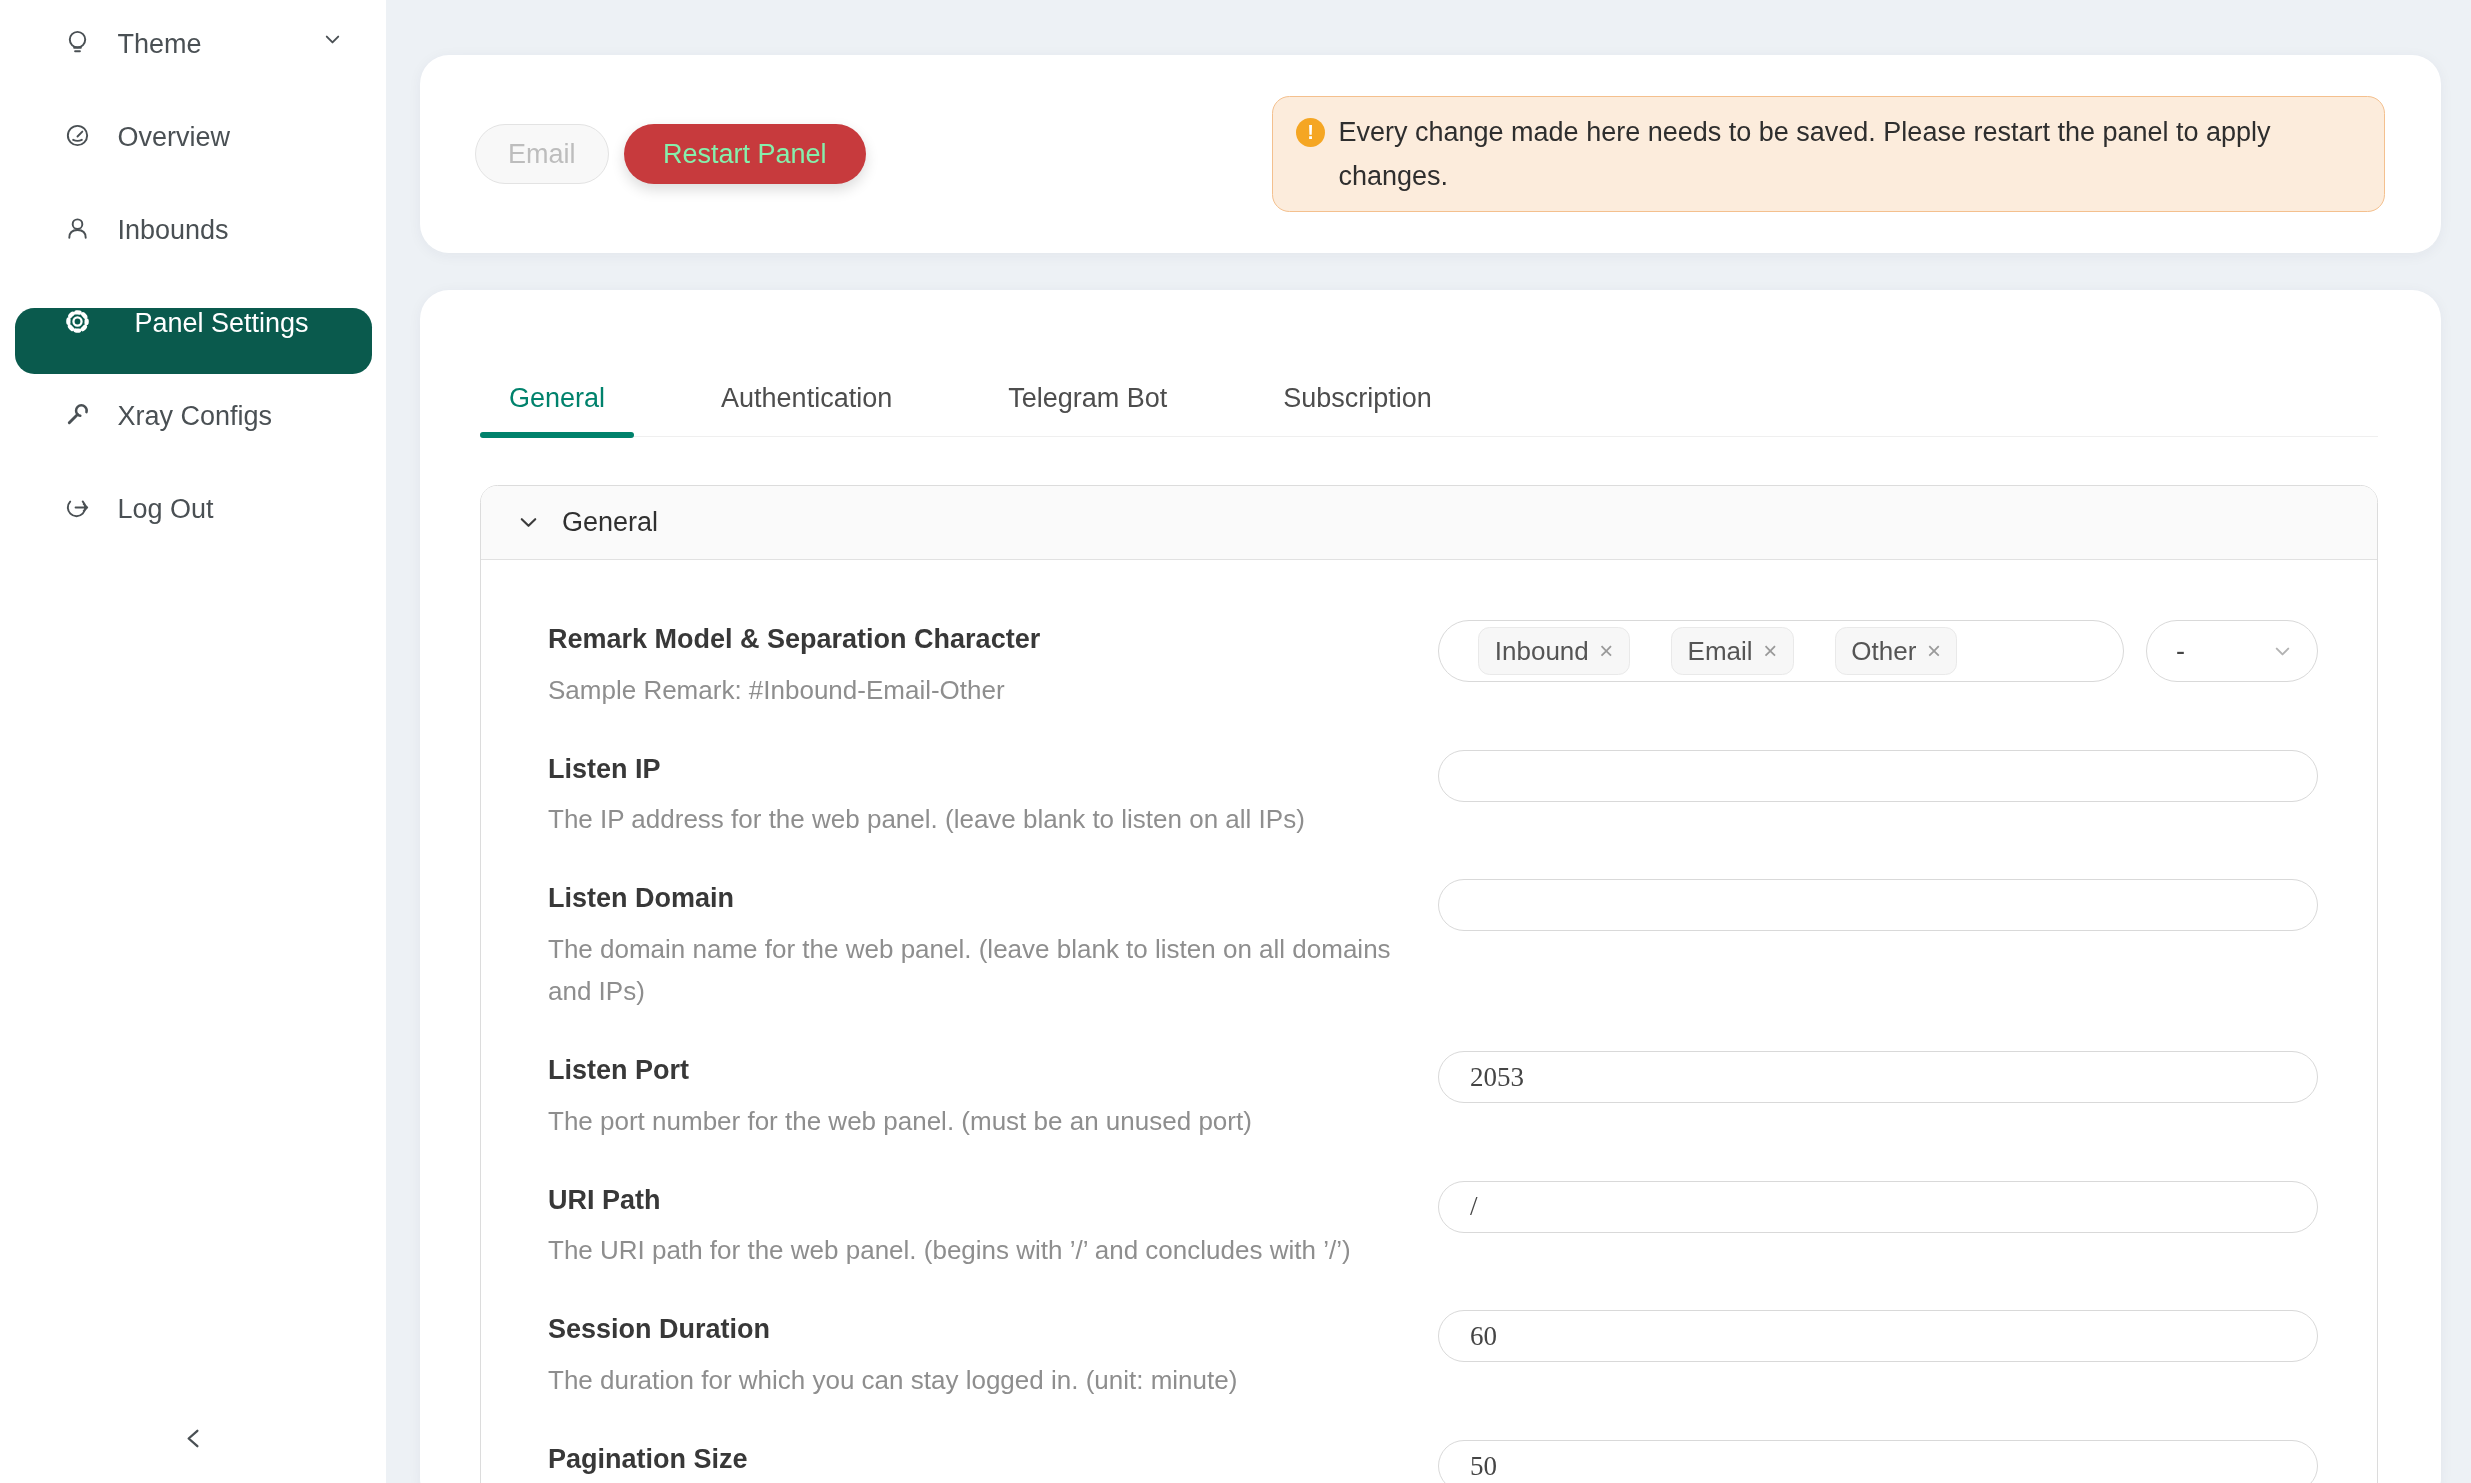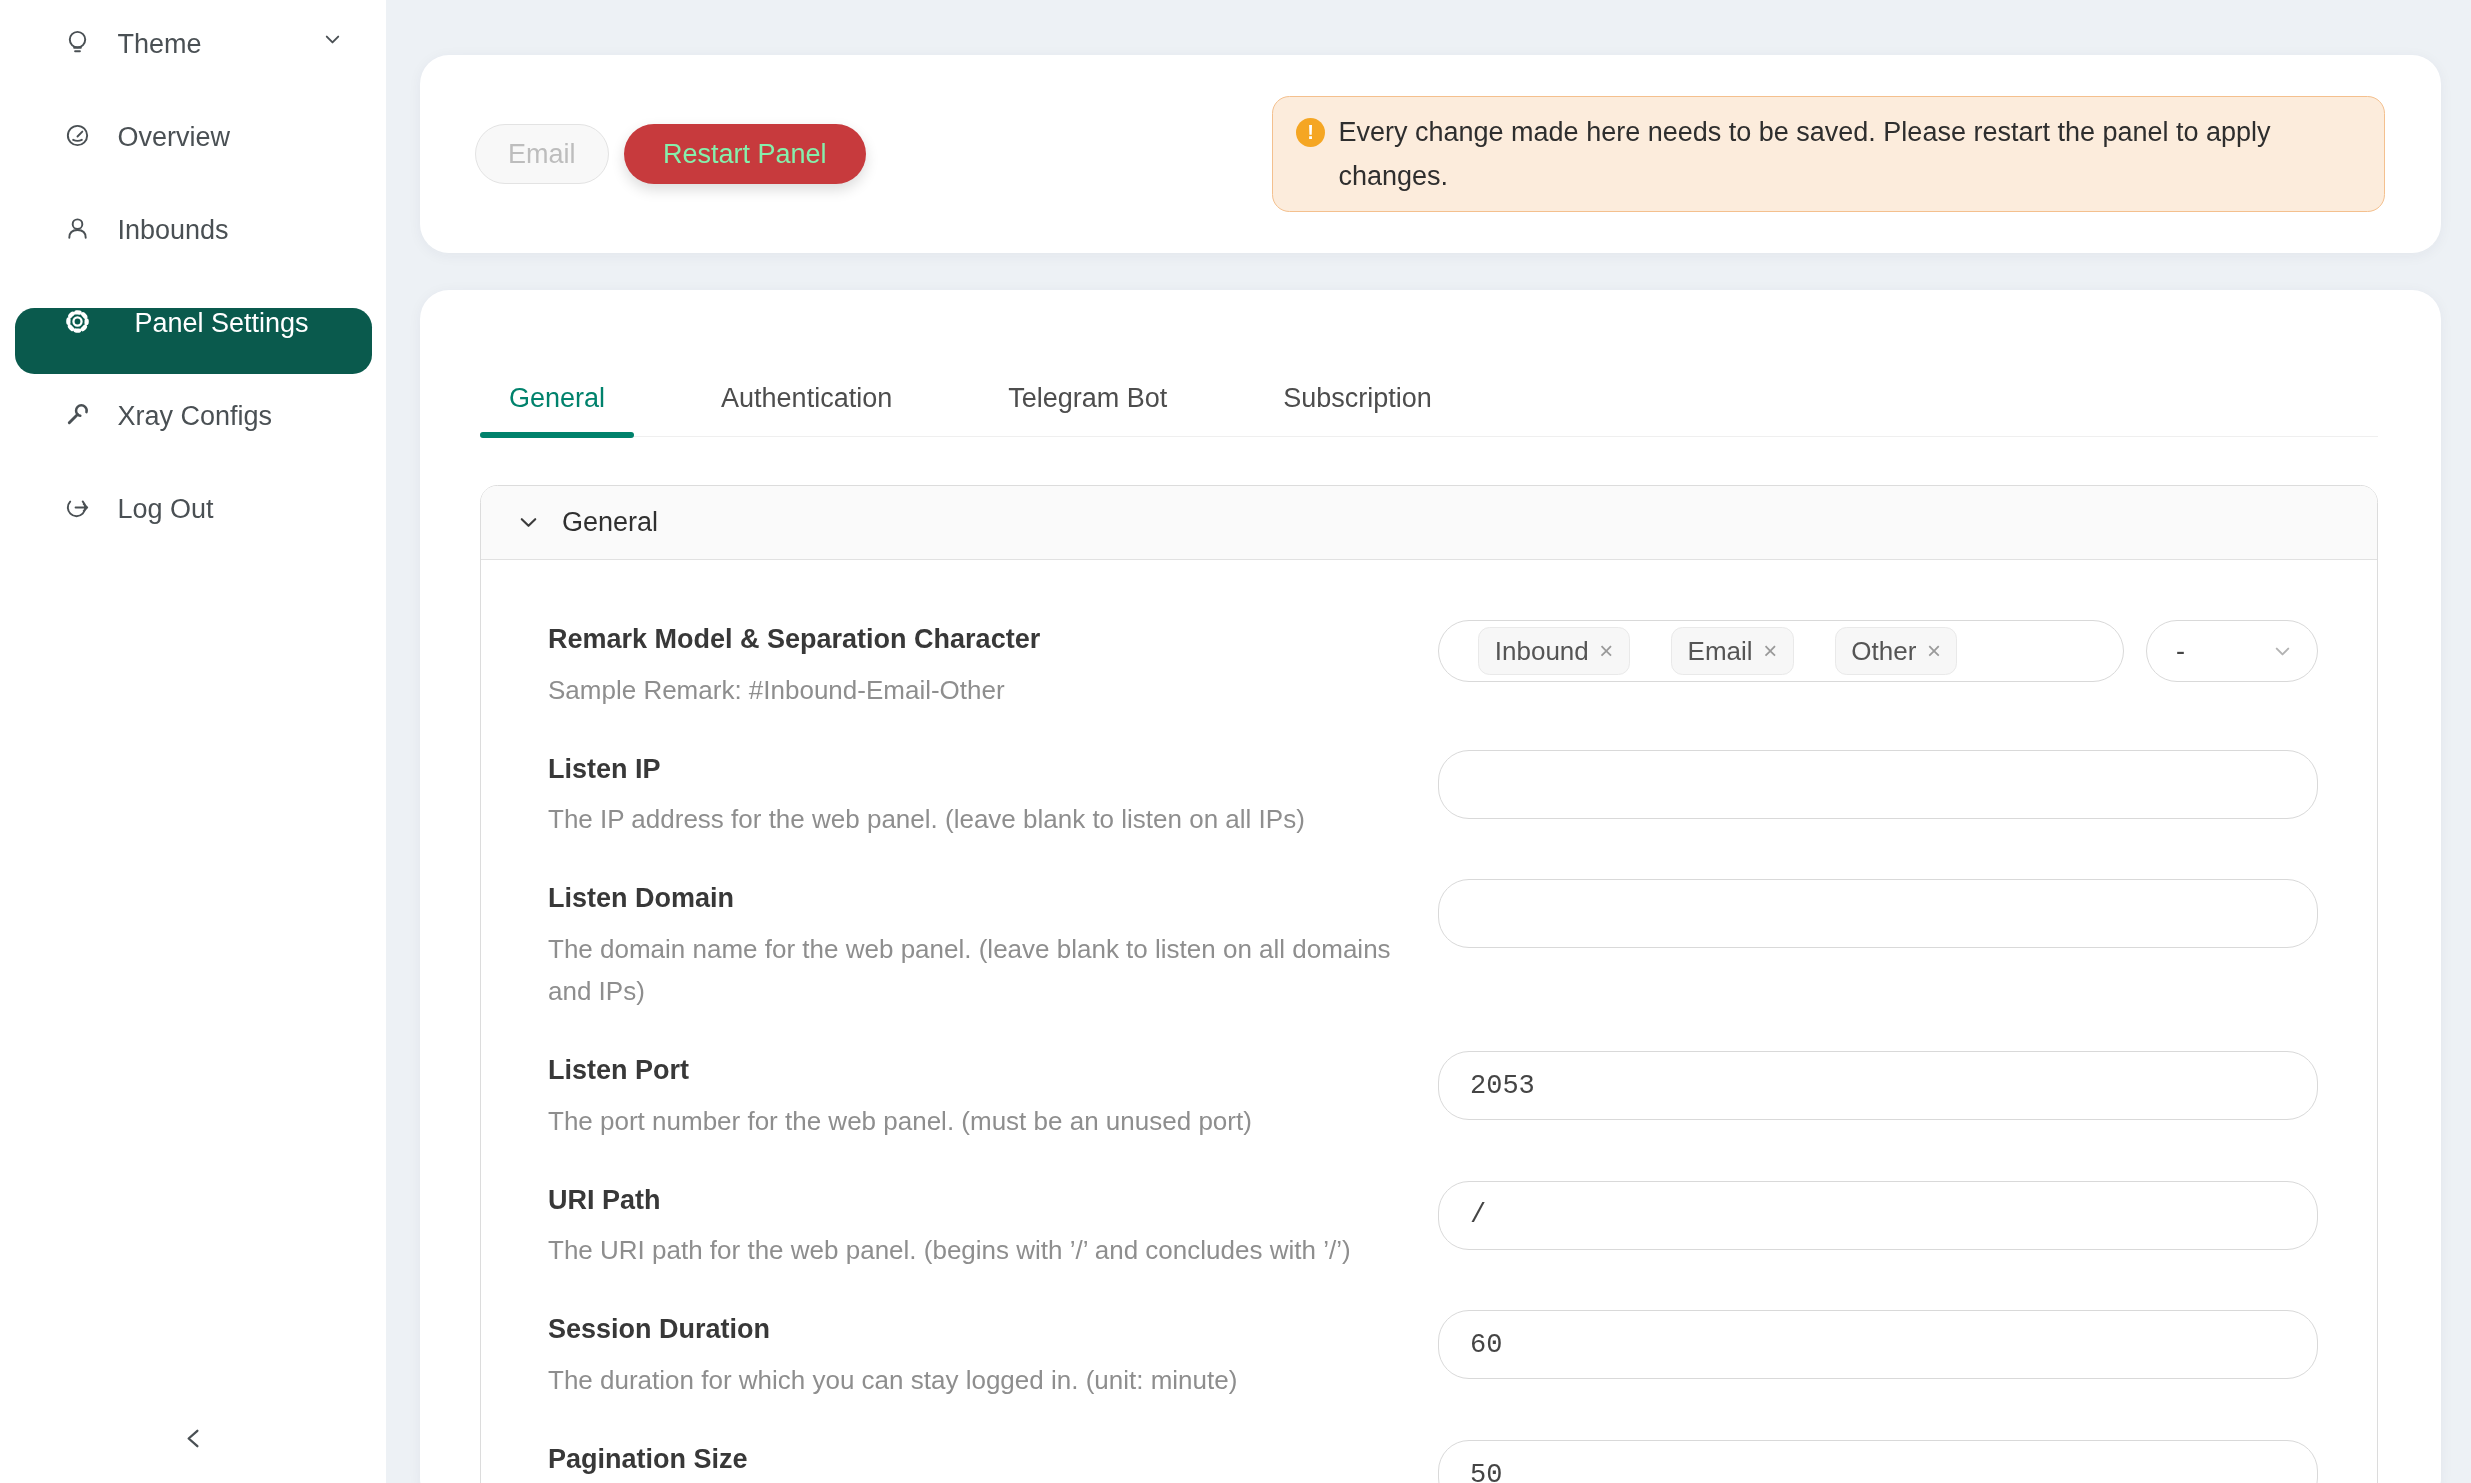--- a/index.html
+++ b/index.html
@@ -85,23 +85,23 @@
   .collapse-header svg{stroke:#3c3c3c;fill:none;stroke-width:2.2;stroke-linecap:round;stroke-linejoin:round;margin-right:21px;}
   .collapse-body{padding:60px 59px 29px 67px;}
 
   .frow{display:flex;align-items:flex-start;margin-bottom:39px;}
   .frow-left{width:890px;flex-shrink:0;}
   .flabel{font-size:27px;font-weight:bold;color:#383838;line-height:39px;}
   .fdesc{font-size:26px;color:#8e8e8e;line-height:42px;margin-top:9.7px;}
   .fdesc .italic{}
   .frow-right{flex:1;display:flex;align-items:flex-start;}
   .f-input{
-    width:100%;height:69px;box-sizing:border-box;background:#fff;
+    width:100%;height:52px;box-sizing:border-box;background:#fff;
     border:1.9px solid #d9d9d9;border-radius:31px;padding:12px 31px;
-    font-size:27px;color:#454545;font-family:Liberation Mono, monospace;outline:none;
+    font-size:27px;color:#454545;font-family:Liberation Serif, serif;outline:none;
   }
   .tagbox{
     width:686px;height:62px;box-sizing:border-box;flex-shrink:0;
     border:1.9px solid #d9d9d9;border-radius:31px;background:#fff;
     display:flex;align-items:center;padding:0 15.4px;gap:17.4px;
   }
   .tag{
     height:48px;background:#f7f7f7;border:1.9px solid #e9e9e9;border-radius:11.6px;
     display:inline-flex;align-items:center;padding:0 15.4px;font-size:26px;color:#555;
     box-sizing:border-box;white-space:nowrap;margin-left:24px;

